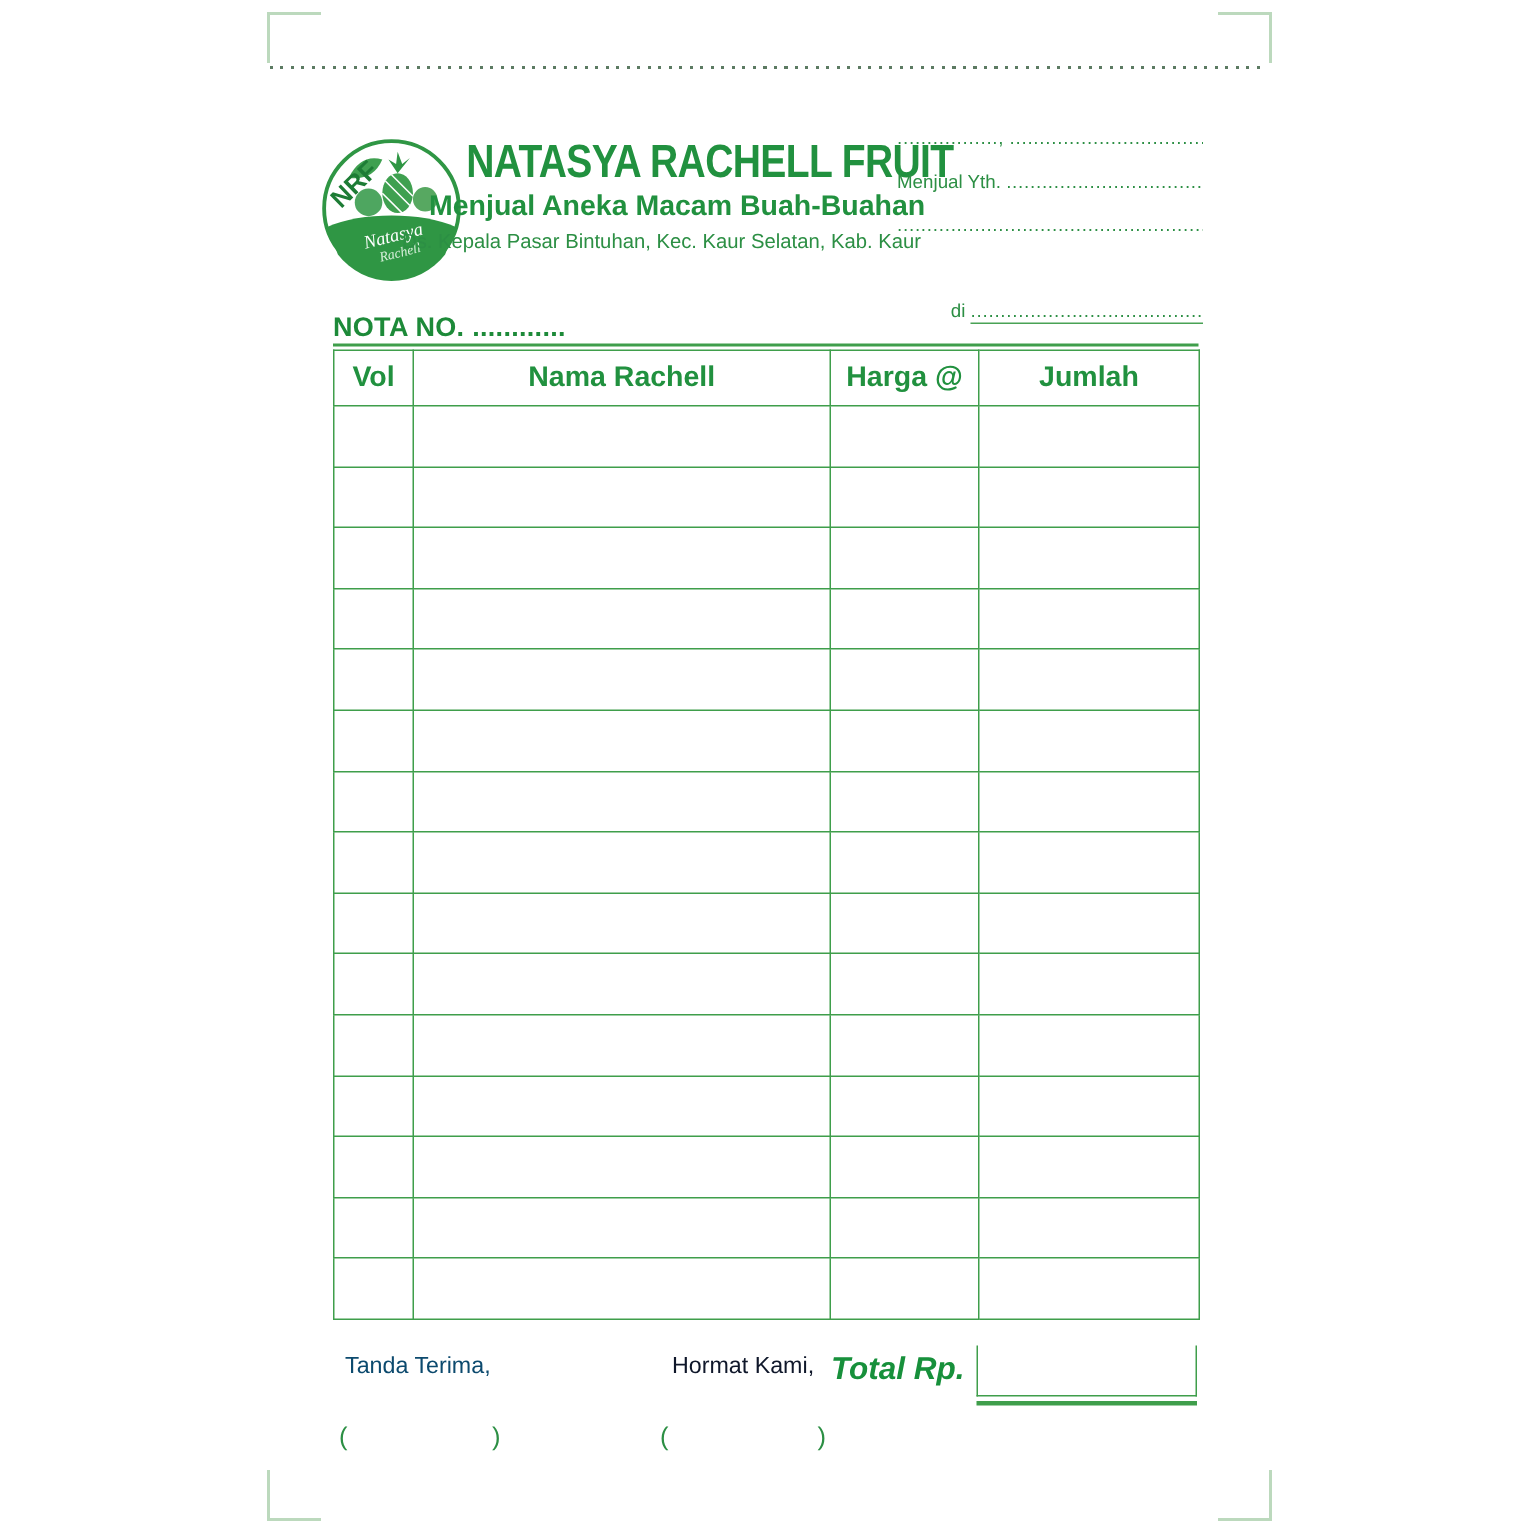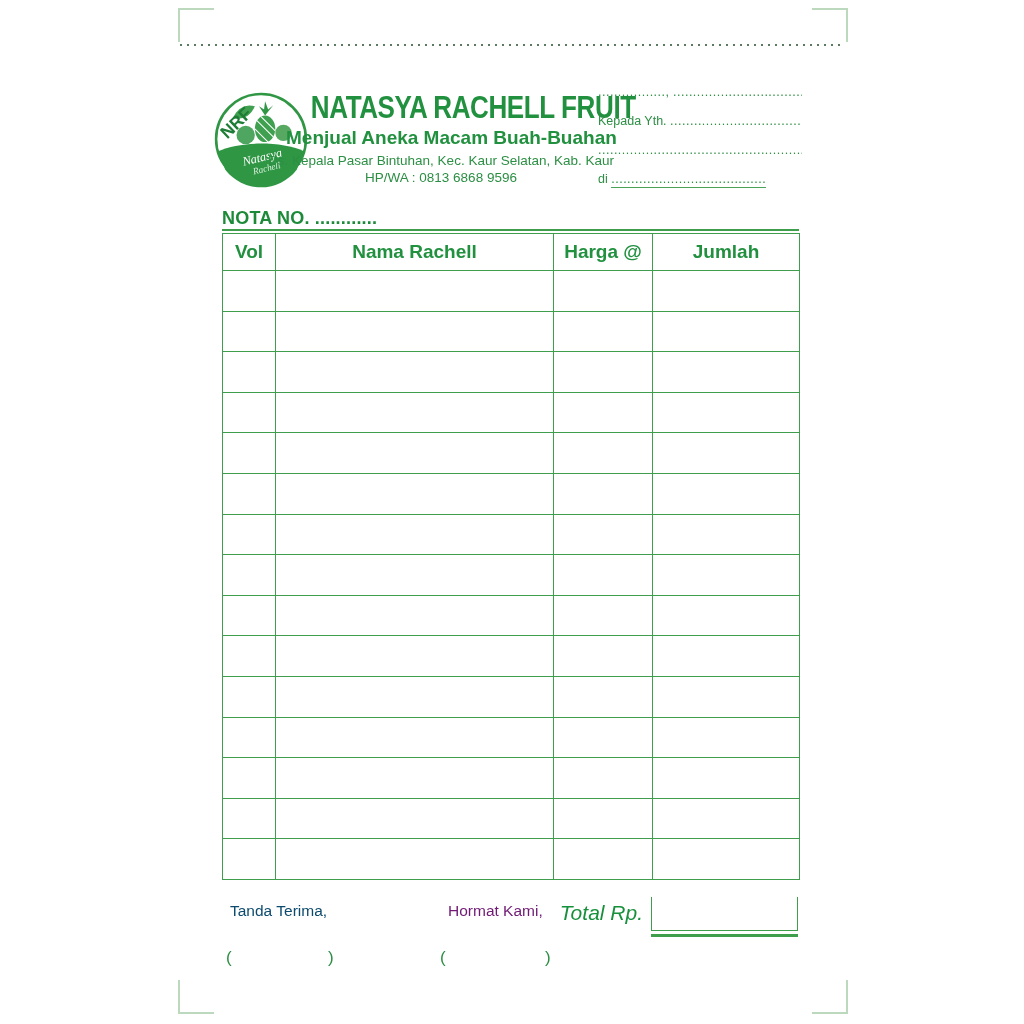--- a/index.html
+++ b/index.html
@@ -45,45 +45,45 @@
   .fb-icon {
     display:inline-block; width:16px; height:16px; border-radius:3px;
     background:#2f9644; color:#ffffff; font-weight:bold; font-size:13px;
     line-height:16px; text-align:center; vertical-align:-3px; margin-right:6px;
     font-family:"Liberation Serif", serif;
   }
   
   .recipient { position:absolute; left:598px; top:78px; width:204px; font-size:12.5px; color:#2c8f44; }
   .recipient .line { height:29px; line-height:29px; white-space:nowrap; overflow:hidden; }
   .recipient .dots { letter-spacing:0.5px; }
-  .recipient .line-di { text-align:left; }
+  .recipient .line-di { text-align:right;margin-top:28px; }
   .recipient .di-dots { border-bottom:1.5px solid #49a255; padding-bottom:1px; }
   
   .nota-no { position:absolute; left:222px; top:208px; font-size:18px; font-weight:bold; color:#1d8a39; letter-spacing:0.2px; }
   
   .table-wrap { position:absolute; left:222px; top:229px; width:577px; }
   .table-topline { height:2px; background:#3f9e4b; margin-bottom:2px; }
   table.items { border-collapse:collapse; width:577px; table-layout:fixed; }
   table.items th, table.items td { border:1.8px solid #3f9e4b; padding:0; }
   table.items th { height:36px; font-size:19px; font-weight:bold; color:#21913f; text-align:center; }
   table.items td { height:39.6px; }
   .col-vol { width:53px; } .col-nama { width:278px; } .col-harga { width:99px; } .col-jumlah { width:147px; }
   
   .total-box {
     position:absolute; left:651px; top:897px; width:147px; height:34px;
     border-left:1.8px solid #3f9e4b; border-right:1.8px solid #3f9e4b; border-bottom:1.8px solid #3f9e4b;
     box-sizing:border-box;
   }
   .total-box-underline { position:absolute; left:651px; top:934px; width:147px; height:2.5px; background:#3f9e4b; }
   
   .tanda   { position:absolute; left:230px; top:902px; font-size:15.5px; color:#0c4a6e; }
-  .hormat  { position:absolute; left:448px; top:902px; font-size:15.5px; color:#701a75; }
+  .hormat  { position:absolute; left:448px; top:902px; font-size:15.5px; color:#0f172a; }
   .total-label {
     position:absolute; left:528px; top:901px; width:115px; text-align:right;
-    font-size:21px; font-weight:normal; font-style:italic; color:#17903b;
+    font-size:21px; font-weight:bold; font-style:italic; color:#17903b;
   }
   .paren { position:absolute; top:948px; font-size:17px; color:#2c8f44; }
   .p1 { left:226px; } .p2 { left:328px; } .p3 { left:440px; } .p4 { left:545px; }
 </style>
 </head>
 <body>
 
 <div class="page">
 
   <div class="crop tl"></div>
@@ -105,30 +105,29 @@
       <path d="M20 28 Q28 12 42 16 Q36 30 20 28 Z" fill="#3fa050"></path>
       <text x="10" y="44" transform="rotate(-44 18 40)" font-size="17" font-weight="bold" fill="#1d7c35" font-family="Liberation Sans, sans-serif">NRF</text>
       <text x="30" y="70" transform="rotate(-14 48 68)" font-size="12" font-style="italic" fill="#ffffff" font-family="Liberation Serif, serif">Natasya</text>
       <text x="40" y="81" transform="rotate(-14 48 78)" font-size="9" font-style="italic" fill="#d9f0dc" font-family="Liberation Serif, serif">Rachell</text>
     </svg>
   </div>
 
   <div class="biz-title">NATASYA RACHELL FRUIT</div>
   <div class="biz-tagline">Menjual Aneka Macam Buah-Buahan</div>
   <div class="biz-address">Ds. Kepala Pasar Bintuhan, Kec. Kaur Selatan, Kab. Kaur</div>
-  <div class="biz-phone">HP/WA : 0813 6868 9596</div>
 
   <div class="recipient">
     <div class="line">
       <span class="dots">.................,</span>
       <span class="dots">.................................</span>
       
     </div>
     <div class="line">
-      <span>Kepada Yth.</span>
+      <span>Menjual Yth.</span>
       <span class="dots">......................................</span>
     </div>
     <div class="line">
       <span class="dots">......................................................</span>
     </div>
     <div class="line line-di">
       <span>di</span>
       <span class="dots di-dots">.......................................</span>
     </div>
   </div>

